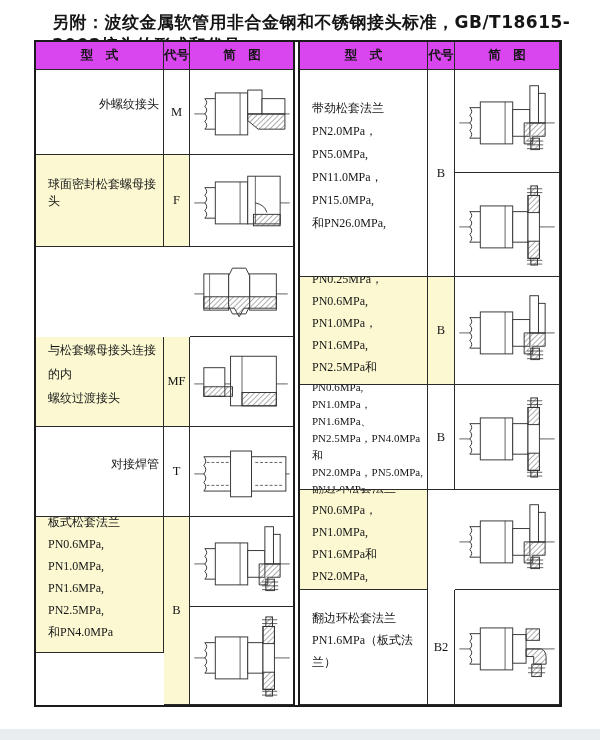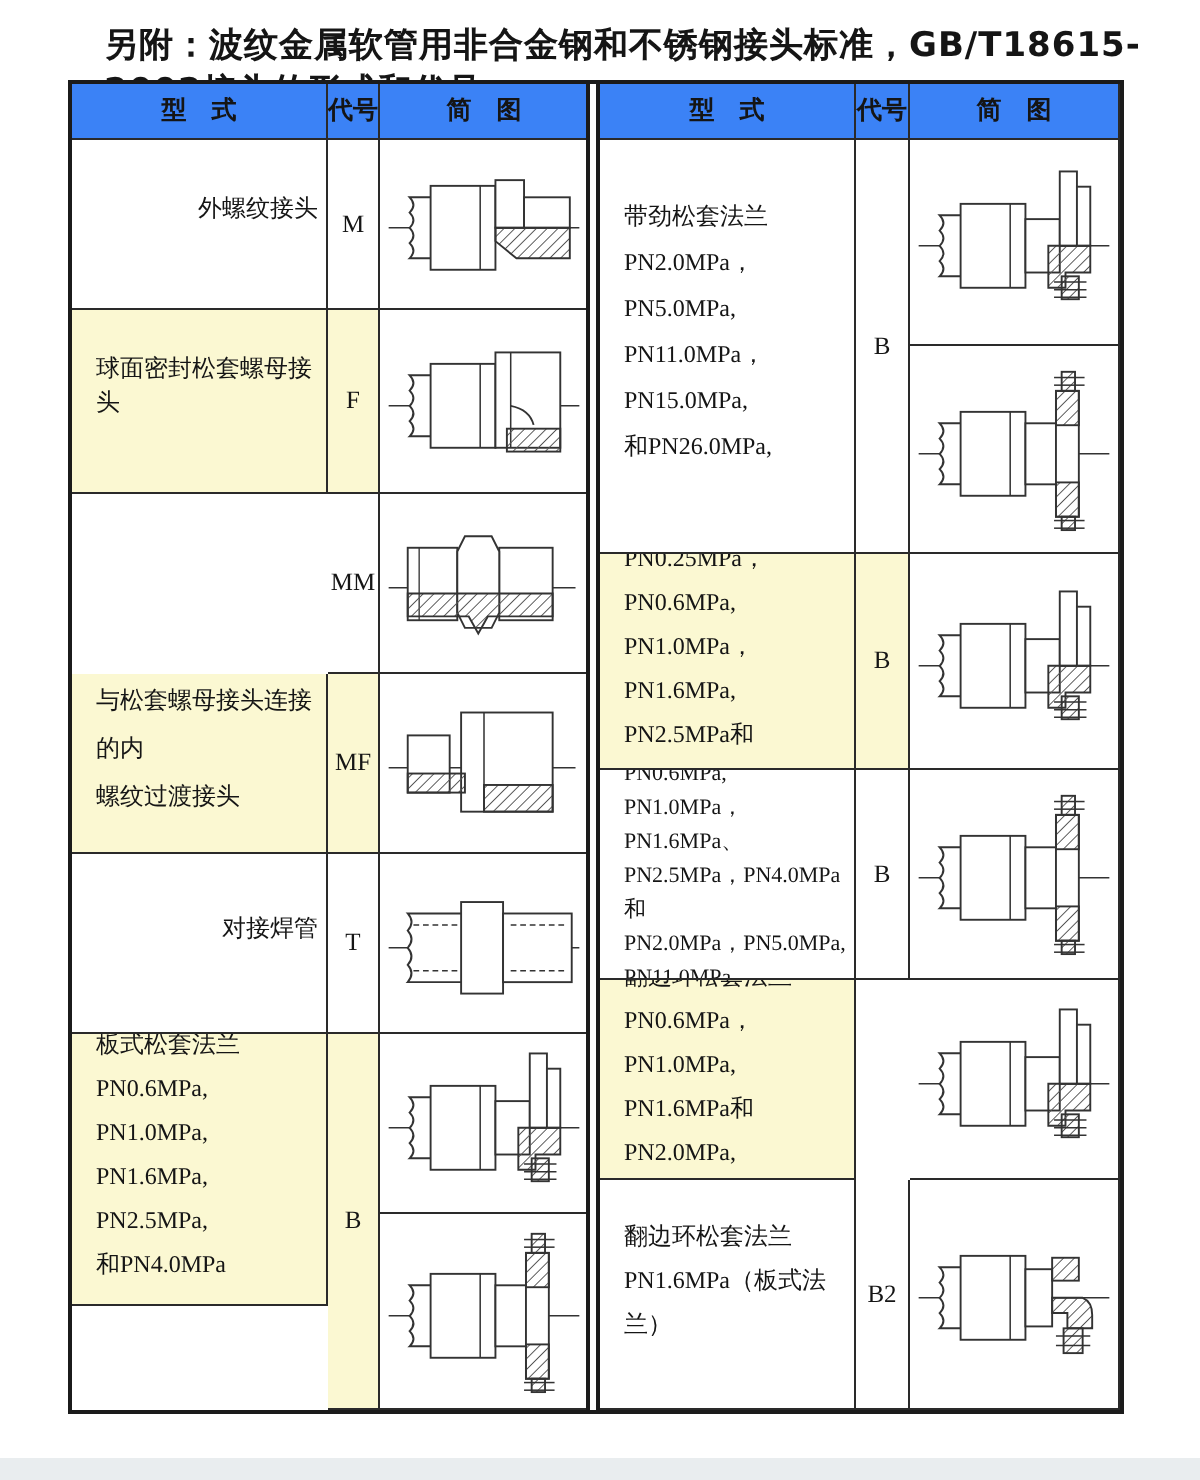--- a/index.html
+++ b/index.html
@@ -14,21 +14,21 @@
     font-weight:bold;font-size:17px;letter-spacing:0.5px;
   }
   .tbl{position:absolute;left:36px;top:42px;width:524px;height:663px;}
   .tbl-border{position:absolute;left:-2px;top:-2px;width:524px;height:663px;border:2px solid #1b1b1b;pointer-events:none;z-index:5;}
   .cell{
     position:absolute;box-sizing:border-box;background:#fff;
     border-right:1px solid #2a2a2a;border-bottom:1px solid #2a2a2a;
     display:flex;align-items:center;overflow:hidden;
   }
   .th{
-    background:#3b82f6;justify-content:center;font-weight:bold;
+    background:#d946ef;justify-content:center;font-weight:bold;
     font-family:"DejaVu Sans","Liberation Sans",sans-serif;font-size:12.5px;
   }
   .type{justify-content:flex-end;padding:0 4px 15px 12px;font-size:12px;}
   .type span{white-space:pre-line;display:block;}
   .code{justify-content:center;font-size:12.5px;}
   .diag{justify-content:center;}
   .hl{background:#FBF8D2;}
   .lh22 span{line-height:22px;}
   .lh23 span{line-height:23px;}
   .lh24 span{line-height:24px;}
@@ -155,21 +155,20 @@
   <div class="cell type hl" style="left:0;top:113px;width:128px;height:92px">
       <span>球面密封松套螺母接头</span>
     </div>
   <div class="cell code hl" style="left:128px;top:113px;width:26px;height:92px">F</div>
   <div class="cell diag" style="left:154px;top:113px;width:105px;height:92px">
     <svg class="fit" width="100" height="82" viewBox="0 0 104 86">
         <use href="#sym-f"></use>
       </svg>
   </div>
 
-  <div class="cell code" style="left:128px;top:205px;width:26px;height:90px">MM</div>
   <div class="cell diag" style="left:154px;top:205px;width:105px;height:90px">
     <svg class="fit" width="100" height="82" viewBox="0 0 104 86">
         <use href="#sym-mm"></use>
       </svg>
   </div>
 
   <div class="cell type hl lh24" style="left:0;top:295px;width:128px;height:90px">
       <span>与松套螺母接头连接的内
 螺纹过渡接头</span>
     </div>

